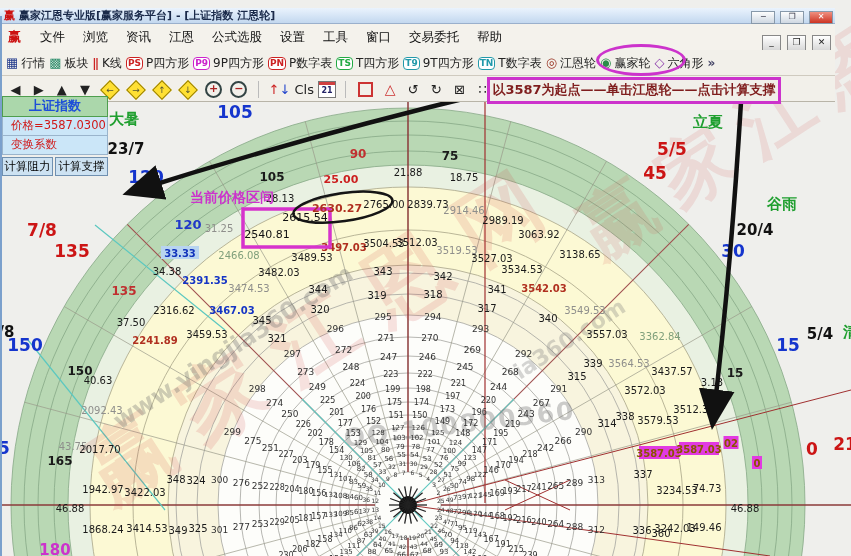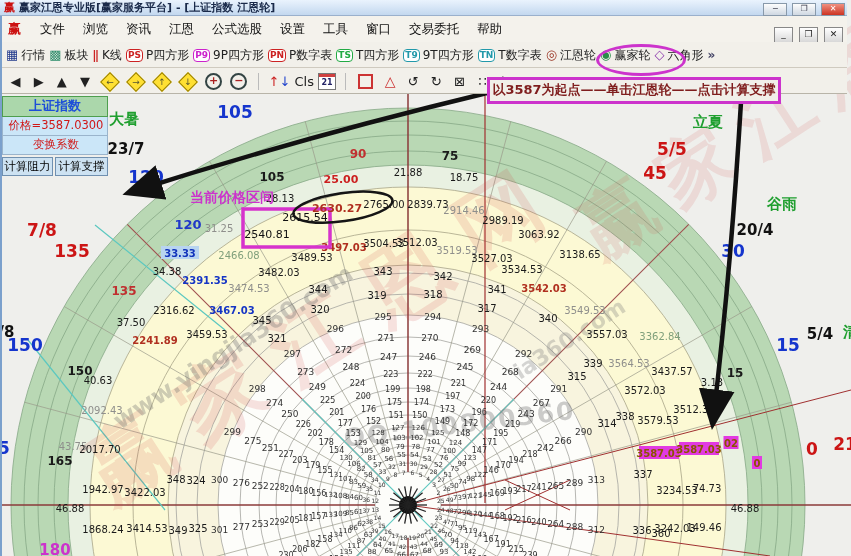--- a/index.html
+++ b/index.html
@@ -1,18 +1,18 @@
 <!DOCTYPE html>
 <html><head>
 <meta charset="utf-8">
 <style>
   html,body{margin:0;padding:0;background:#888;}
   #app{position:relative;width:851px;height:556px;overflow:hidden;background:#efefec;
        font-family:"DejaVu Sans","Liberation Sans",sans-serif;-webkit-font-smoothing:antialiased;}
-  .bar{position:absolute;left:0;right:4px;box-sizing:border-box;white-space:nowrap;}
+  .bar{position:absolute;left:0;right:16px;box-sizing:border-box;white-space:nowrap;margin-top:8px;}
   #titlebar{top:0;height:16px;background:linear-gradient(#eaf3fd,#c3d8ef);border-bottom:1px solid #9ab0cc;
             font-size:11px;font-weight:bold;color:#1a2a4a;line-height:15px;padding-left:4px;z-index:10;}
   #titlebar .logo{color:#cc1111;margin-right:4px;}
   .winctl{position:absolute;right:2px;top:0;height:12px;}
   .winctl span{display:inline-block;width:22px;height:11px;margin-left:1px;border:1px solid #8899aa;
                background:linear-gradient(#fdfdfd,#cfd8e2);font-size:8px;line-height:10px;text-align:center;color:#334;font-weight:normal;}
   .winctl .close{background:linear-gradient(#f09080,#cc3322);color:#fff;}
   #menubar{top:16px;height:34px;background:#f4f2ec;border-bottom:1px solid #0369a1;z-index:10;
            font-size:12.5px;color:#111;line-height:25px;padding-left:2px;}
   #menubar .logo{color:#cc1111;font-weight:bold;font-size:13px;padding:0 6px;}
@@ -41,21 +41,21 @@
        text-align:center;vertical-align:middle;position:relative;color:#226;}
   .cal::before{content:"";position:absolute;left:0;top:0;right:0;height:3px;background:#d04040;}
   .cal b{position:relative;top:1px;}
   .updown .u{color:#cc2222;} .updown .d{color:#2244cc;}
   .redsq{display:inline-block;width:11px;height:11px;border:2px solid #cc3333;vertical-align:middle;margin:0 3px;}
   .redtri{color:#cc3333;font-size:14px;}
   #panel{position:absolute;left:2px;top:96px;width:106px;z-index:20;font-size:11.5px;}
   #panel .hdr{height:19px;background:#abd7ab;border:1px solid #4e9e4e;color:#1d4ed8;font-weight:bold;
               font-size:13px;text-align:center;line-height:18px;}
   #panel .row{height:18px;background:#cbe6f8;border:1px solid #9ab4cc;border-top:none;color:#d01818;
-              line-height:17px;padding-left:2px;overflow:hidden;text-align:center;}
+              line-height:17px;padding-left:8px;overflow:hidden;}
   #panel .btns{margin-top:2px;}
   #panel button{width:51px;height:19px;background:#cde2f2;border:1px solid #7090b0;font-size:11.5px;
                 font-family:inherit;padding:0;color:#000;}
   #panel button+button{margin-left:2px;width:53px;}
   #annotation{position:absolute;left:487px;top:77px;width:288px;height:21px;z-index:30;background:#f1efe9;
               border:3px solid #cc33cc;color:#7f1d1d;font-size:13px;font-weight:bold;text-align:center;line-height:20px;}
   #gann-ellipse{position:absolute;left:596px;top:44px;width:84px;height:26px;border:3px solid #cc33cc;
                 border-radius:50%;z-index:30;pointer-events:none;}
   #winedge{position:absolute;left:0;top:16px;bottom:0;width:2px;background:#7ba0cc;z-index:25;}
   #wheel-svg{position:absolute;left:0;top:0;z-index:1;}

